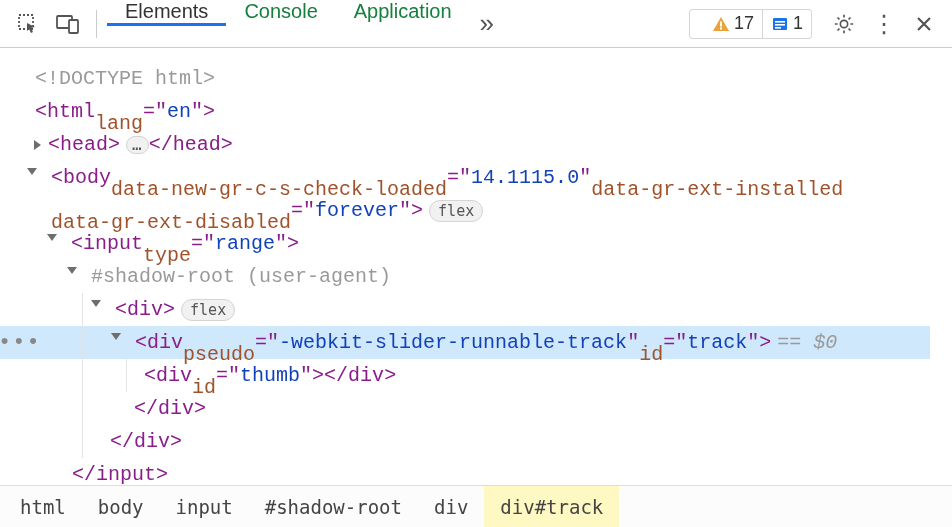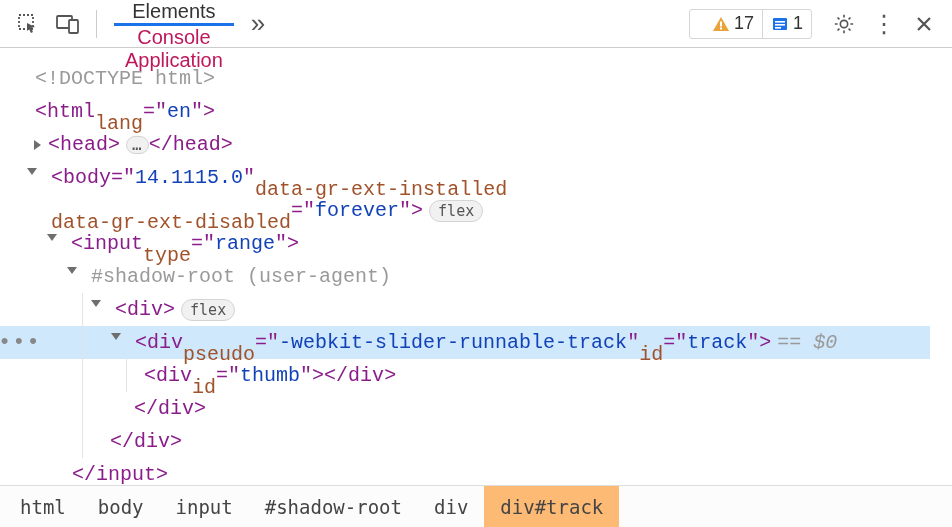--- a/index.html
+++ b/index.html
@@ -24,25 +24,25 @@
   }
   .tool-btn {
     width: 36px; height: 36px;
     display: flex; align-items: center; justify-content: center;
     border-radius: 2px;
   }
   .tool-sep {
     width: 1px; height: 28px; background: #ccc;
     margin: 0 6px;
   }
-  .tabs { display: flex; align-items: center; height: 100%; flex-direction: column; }
+  .tabs { display: flex; align-items: flex-start; height: 100%; }
   .tab {
     padding: 0 18px;
     display: flex; align-items: center;
-    color: #be185d;
+    color: #15803d;
     font-size: 20px;
   }
   .tab.active {
     color: #333;
     border-bottom: 3px solid #1a73e8;
     font-weight: 400;
   }
   .spacer { flex: 1; }
   .badge-group {
     display: flex; align-items: flex-end;
@@ -137,21 +137,21 @@
     font-size: 19px;
     padding: 0 0 0 4px;
     background: #fcfcfc;
   }
   .crumb {
     padding: 0 16px;
     color: #444;
     height: 100%;
     display: flex; align-items: center;
   }
-  .crumb.active { background: #fdba74; }
+  .crumb.active { background: #fef9c3; }
   svg { display: block; }
 </style>
 </head>
 <body>
 
 <div class="toolbar">
   <div class="tool-btn">
     <svg width="22" height="22" viewBox="0 0 22 22">
         <rect x="2" y="2" width="14" height="14" fill="none" stroke="#555" stroke-width="1.8" stroke-dasharray="2 2"></rect>
         <path d="M10 10 L18 14 L14 15 L16 19 L14 20 L12 16 L10 18 Z" fill="#555"></path>
@@ -235,20 +235,21 @@
       <span class="punct">&lt;/</span>
       <span class="tag">head</span>
       <span class="punct">&gt;</span>
   </div>
 
   <div class="line">
     <span class="indent" style="width:16px"></span>
       <span class="arrow open"></span>
       <span class="punct">&lt;</span>
       <span class="tag">body</span>
+      <span class="attr"> data-new-gr-c-s-check-loaded</span>
       <span class="punct">="</span>
       <span class="val">14.1115.0</span>
       <span class="punct">"</span>
       <span class="attr"> data-gr-ext-installed</span>
   </div>
 
   <div class="line">
     <span class="indent" style="width:33px"></span>
       <span class="attr">data-gr-ext-disabled</span>
       <span class="punct">="</span>

